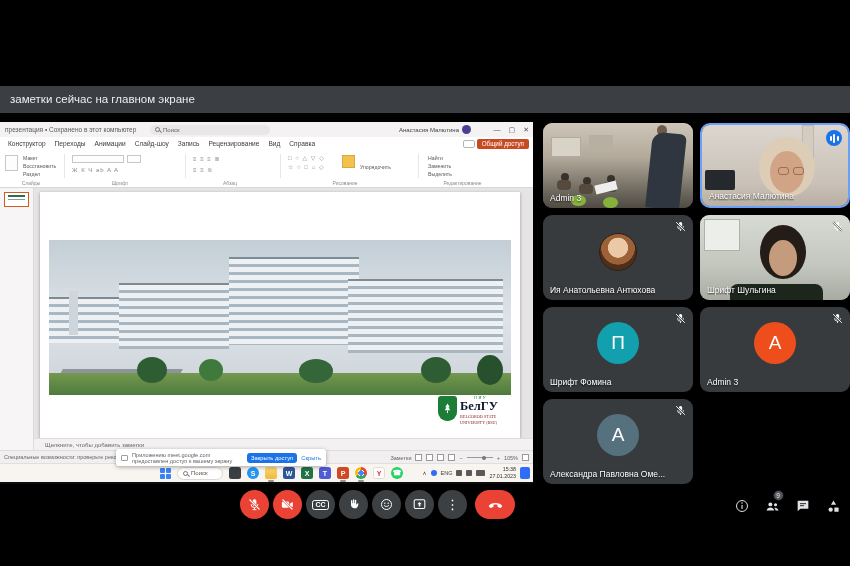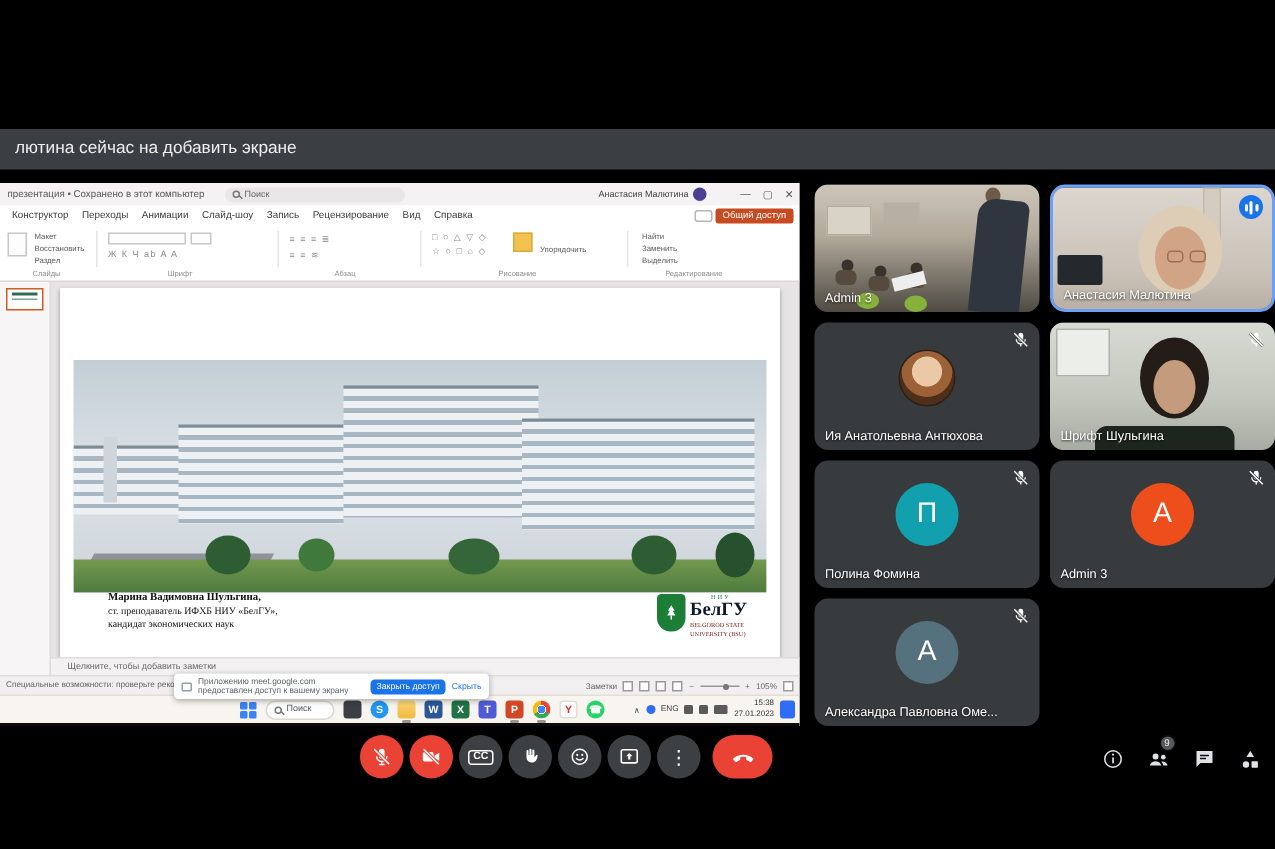--- a/index.html
+++ b/index.html
@@ -146,21 +146,21 @@
   .badge{position:absolute;top:-7px;left:9px;width:11px;height:11px;border-radius:50%;background:#55585c;
     color:#e8eaed;font-size:6.5px;display:flex;align-items:center;justify-content:center;
     border:1.5px solid #0b0c0d;}
 </style>
 </head>
 <body>
 
 <div class="stage">
 
   <div class="top-banner">
-    <span>лютина сейчас на добавить экране</span>
+    <span>заметки сейчас на главном экране</span>
   </div>
 
   <div class="ppt">
 
     <div class="ppt-titlebar">
       <span class="doc-title">презентация • Сохранено в этот компьютер</span>
       <span class="ppt-search">
         <i class="mag"></i>
         <span>Поиск</span>
       </span>
@@ -237,25 +237,20 @@
           <div class="road"></div>
           <div class="lawn"></div>
           <div class="tree" style="left:88px;bottom:12px;width:30px;height:26px;background:#2f5d33;"></div>
           <div class="tree" style="left:150px;bottom:14px;width:24px;height:22px;background:#3f7a3c;"></div>
           <div class="tree" style="left:250px;bottom:12px;width:34px;height:24px;background:#35663a;"></div>
           <div class="tree" style="right:60px;bottom:12px;width:30px;height:26px;background:#2f5d33;"></div>
           <div class="tree" style="right:8px;bottom:10px;width:26px;height:30px;background:#27512c;"></div>
         </div>
 
         <div class="authors">
-          <div class="auth" style="margin-left:18px;">
-            <div class="nm">Марина Вадимовна Шульгина,</div>
-            <div>ст. преподаватель ИФХБ НИУ «БелГУ»,</div>
-            <div>кандидат экономических наук</div>
-          </div>
           <div class="logo">
             <div class="shield">
               <svg width="11" height="13" viewBox="0 0 24 28">
                   <path d="M12 3l5 8h-3l4 7H6l4-7H7z" fill="#fff"></path>
                   <rect x="11" y="18" width="2" height="6" fill="#fff"></rect>
                 </svg>
             </div>
             <div class="logo-col">
               <div class="logo-niu">НИУ</div>
               <div class="logo-belgu">БелГУ</div>
@@ -402,21 +397,21 @@
     </div>
 
     <div class="tile">
       <span class="init" style="background: rgb(18, 159, 174);">П</span>
       <svg class="mic-off" viewBox="0 0 24 24">
         <path d="M12 14.5a3 3 0 0 0 3-3v-5a3 3 0 1 0-6 0v5a3 3 0 0 0 3 3z" fill="#fff"></path>
         <path d="M6.5 11.5a5.5 5.5 0 0 0 11 0M12 17v3.2" stroke="#fff" stroke-width="1.6" fill="none"></path>
         <path d="M4 4l16 16" stroke="#383b3e" stroke-width="3.6"></path>
           <path d="M4 4l16 16" stroke="#fff" stroke-width="1.7"></path>
       </svg>
-      <span class="tname">Полина Фомина</span>
+      <span class="tname">Шрифт Фомина</span>
     </div>
 
     <div class="tile">
       <span class="init" style="background: rgb(238, 78, 28);">A</span>
       <svg class="mic-off" viewBox="0 0 24 24">
         <path d="M12 14.5a3 3 0 0 0 3-3v-5a3 3 0 1 0-6 0v5a3 3 0 0 0 3 3z" fill="#fff"></path>
         <path d="M6.5 11.5a5.5 5.5 0 0 0 11 0M12 17v3.2" stroke="#fff" stroke-width="1.6" fill="none"></path>
         <path d="M4 4l16 16" stroke="#383b3e" stroke-width="3.6"></path>
           <path d="M4 4l16 16" stroke="#fff" stroke-width="1.7"></path>
       </svg>

